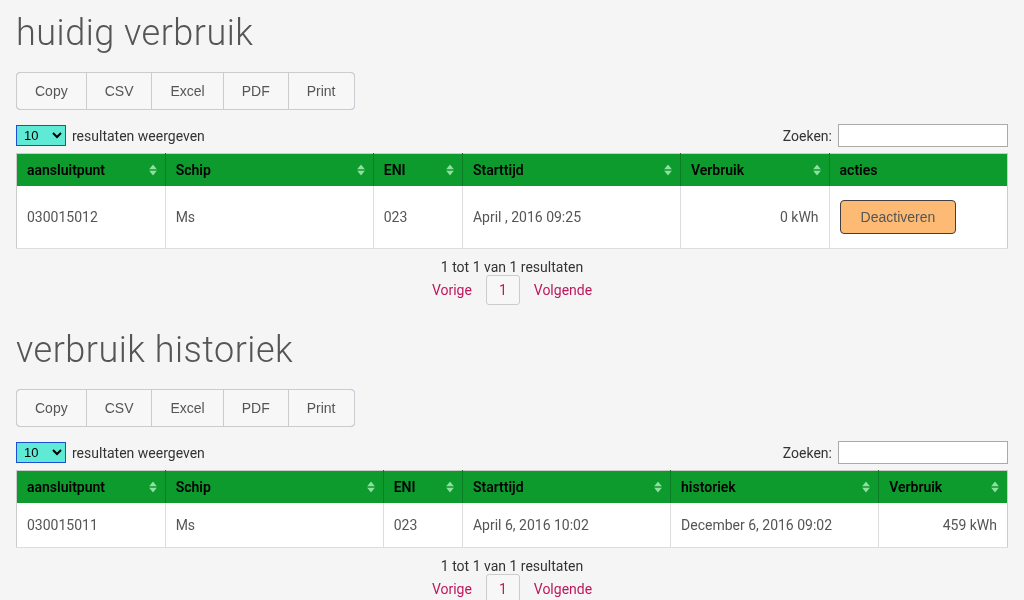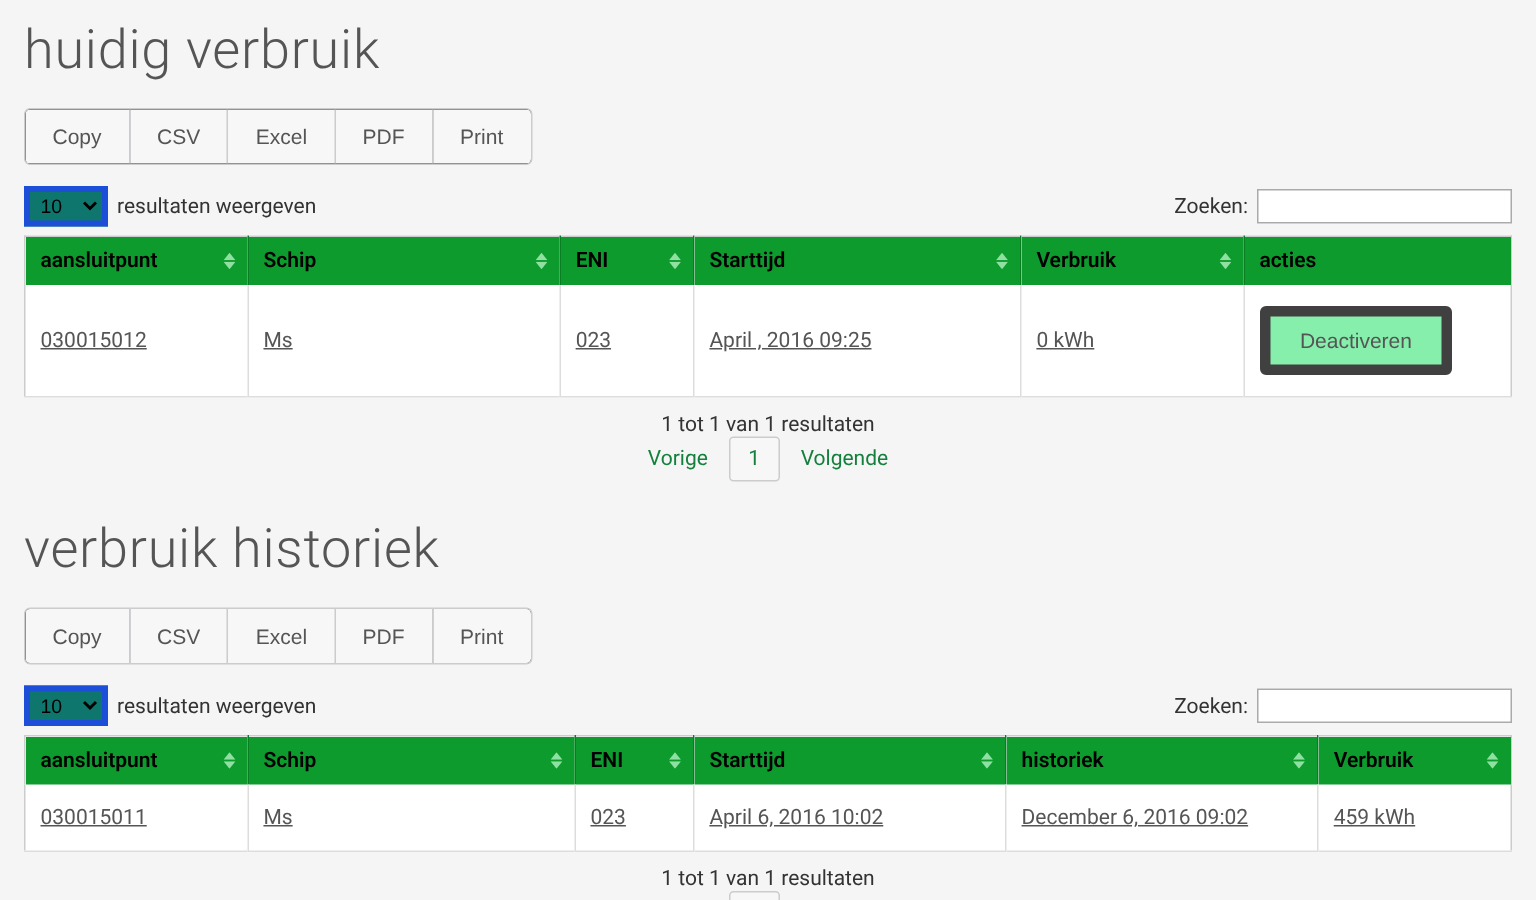--- a/index.html
+++ b/index.html
@@ -16,21 +16,21 @@
     color: #555;
     margin-bottom: 18px;
     letter-spacing: 0.5px;
   }
   .btn-bar {
     display: inline-flex;
     border: 1px solid #ccc;
     border-radius: 4px;
     overflow: hidden;
     margin-bottom: 14px;
-    background: #0f172a;
+    background: #8b5cf6;
   }
   .btn-bar button {
     background: #f7f7f7;
     border: none;
     border-right: 1px solid #ccc;
     padding: 10px 18px;
     font-size: 14px;
     color: #555;
     cursor: pointer;
   }
@@ -41,24 +41,24 @@
     justify-content: space-between;
     align-items: center;
     margin-bottom: 6px;
   }
   .length-ctl {
     display: flex;
     align-items: center;
     gap: 6px;
   }
   .length-ctl select {
-    border: 4px solid #1d4ed8;
+    border: 1px solid #1d4ed8;
     font-size: 13px;
     padding: 1px 3px;
-    background: #0f766e;
+    background: #5eead4;
   }
   .search-ctl {
     display: flex;
     align-items: center;
     gap: 6px;
   }
   .search-ctl input {
     border: 1px solid #aaa;
     padding: 3px 6px;
     width: 170px;
@@ -91,58 +91,57 @@
     flex-direction: column;
     gap: 1px;
     line-height: 0;
   }
   .sort-icons svg { display: block; }
   tbody td {
     padding: 14px 10px;
     border-right: 1px solid #ddd;
     color: #555;
     vertical-align: middle;
-    text-decoration: underline;
   }
   tbody td:last-child { border-right: none; }
   tbody tr { border-bottom: 1px solid #ddd; }
 
   .action-btn {
-    background: #86efac;
-    border: 7px solid #404040;
+    background: #fdba74;
+    border: 1px solid #404040;
     border-radius: 4px;
     padding: 8px 20px;
     font-size: 14px;
     color: #555;
     cursor: pointer;
   }
 
   .footer-row {
     display: flex;
     justify-content: space-between;
     align-items: center;
     margin-bottom: 24px;
     flex-direction: column;
   }
   .paginator {
     display: flex;
     align-items: center;
     gap: 14px;
-    color: #15803d;
+    color: #be185d;
     text-align: right;
   }
   .paginator .page-num {
     border: 1px solid #ccc;
     background: #f7f7f7;
     padding: 6px 12px;
     border-radius: 3px;
   }
   .paginator .nav { cursor: pointer; }
 
-  .col-center { text-align: left; }
+  .col-center { text-align: right; }
 </style>
 </head>
 <body>
 
 
 
 
 <h1>huidig verbruik</h1>
 
 <div class="btn-bar">

